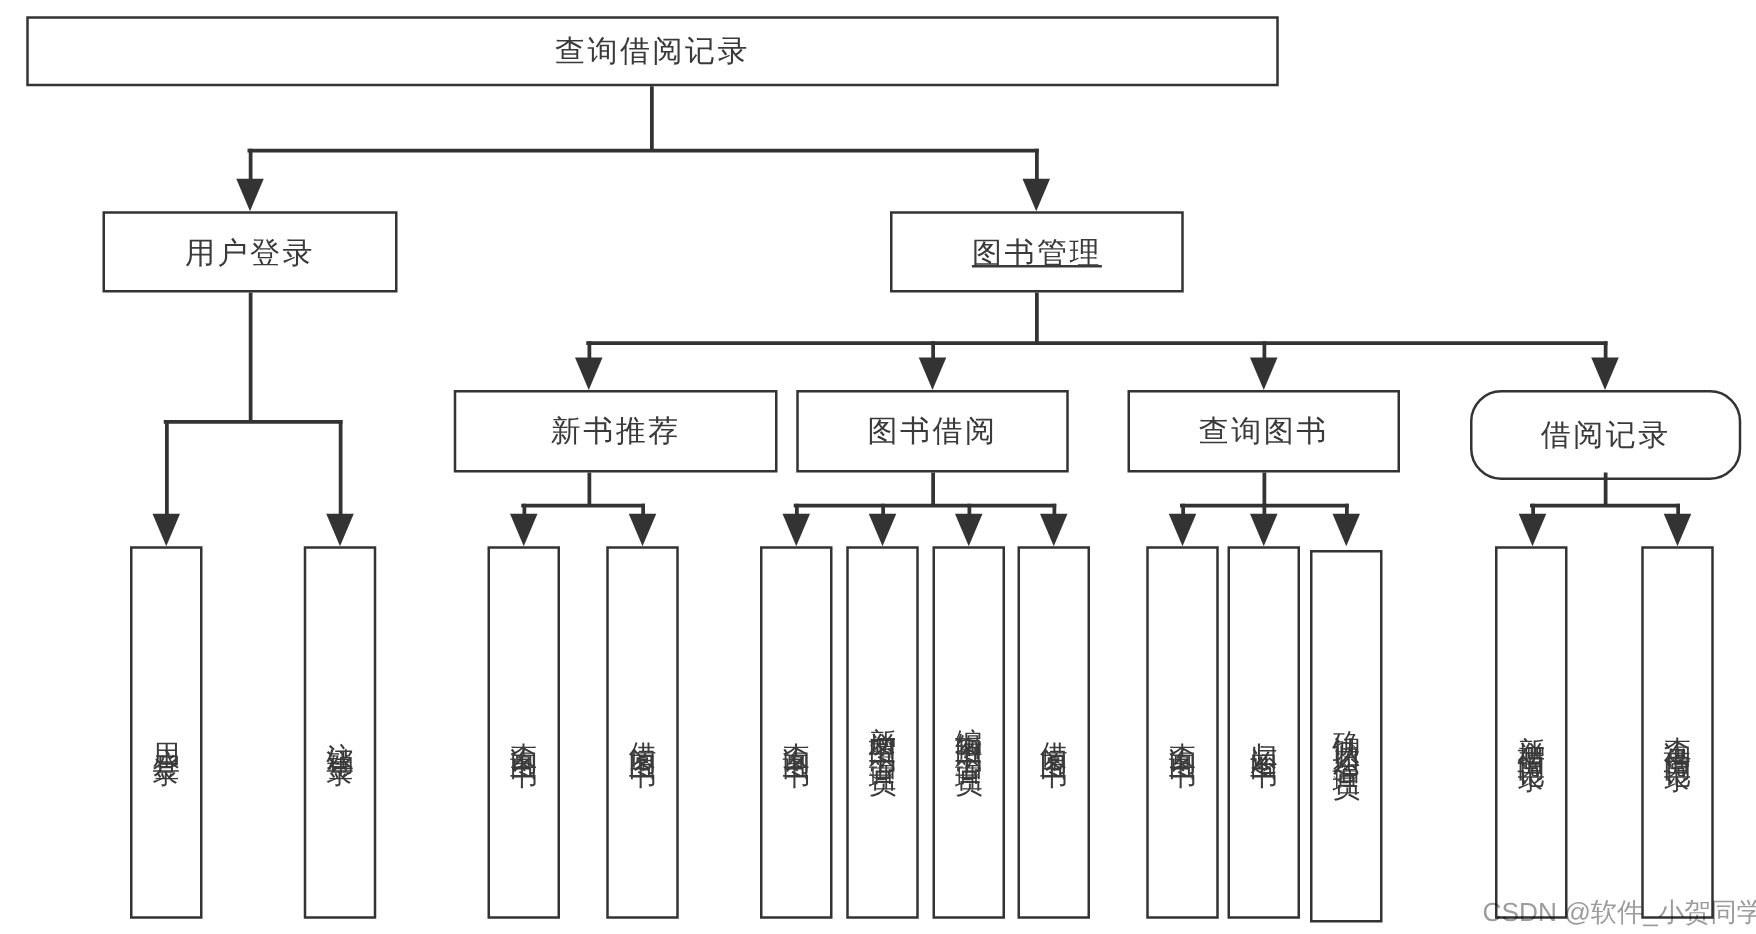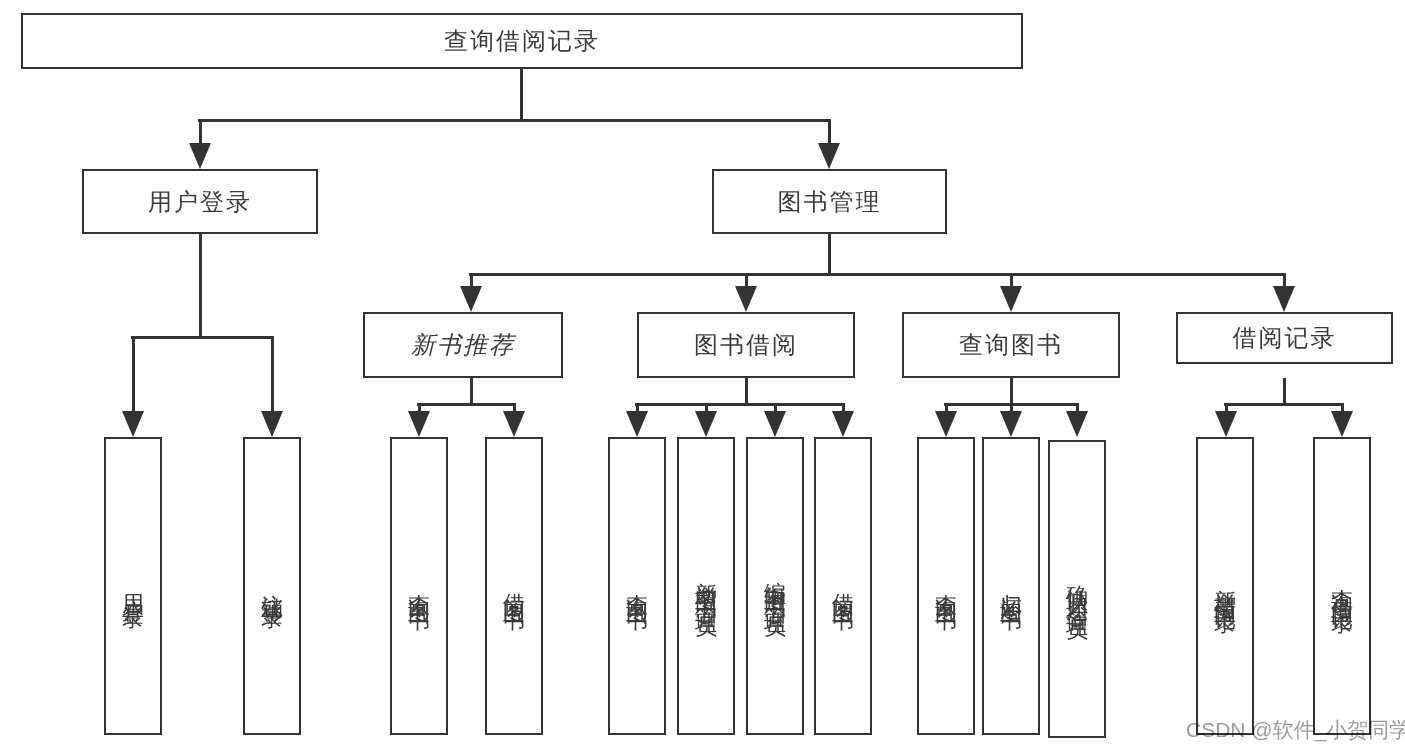--- a/index.html
+++ b/index.html
@@ -48,21 +48,21 @@
   <div class="vl" style="left:520px;top:69px;height:52px;"></div>
   <div class="hl" style="left:198px;top:119px;width:633px;"></div>
   <div class="vl" style="left:199px;top:119px;height:26px;"></div>
   <div class="arrow" style="left:189px;top:143px;"></div>
   <div class="vl" style="left:828px;top:119px;height:26px;"></div>
   <div class="arrow" style="left:818px;top:143px;"></div>
 
   <div class="hbox" style="left:82px;top:169px;width:236px;height:65px;">
     <span>用户登录</span>
   </div>
-  <div class="hbox" style="left:712px;top:169px;width:235px;height:65px;">
+  <div class="hbox" style="left:712px;top:169px;width:235px;height:65px;text-decoration:underline;">
     <span>图书管理</span>
   </div>
 
   <div class="vl" style="left:199px;top:234px;height:103px;"></div>
   <div class="hl" style="left:131px;top:336px;width:143px;"></div>
   <div class="vl" style="left:132px;top:336px;height:76px;"></div>
   <div class="arrow" style="left:122px;top:411px;"></div>
   <div class="vl" style="left:271px;top:336px;height:76px;"></div>
   <div class="arrow" style="left:261px;top:411px;"></div>
 
@@ -70,30 +70,30 @@
   <div class="hl" style="left:469px;top:273px;width:817px;"></div>
   <div class="vl" style="left:470px;top:273px;height:14px;"></div>
   <div class="arrow" style="left:460px;top:286px;"></div>
   <div class="vl" style="left:745px;top:273px;height:14px;"></div>
   <div class="arrow" style="left:735px;top:286px;"></div>
   <div class="vl" style="left:1010px;top:273px;height:14px;"></div>
   <div class="arrow" style="left:1000px;top:286px;"></div>
   <div class="vl" style="left:1283px;top:273px;height:14px;"></div>
   <div class="arrow" style="left:1273px;top:286px;"></div>
 
-  <div class="hbox" style="left:363px;top:312px;width:200px;height:66px;font-style:italic;">
+  <div class="hbox" style="left:363px;top:312px;width:259px;height:66px;">
     <span>新书推荐</span>
   </div>
   <div class="hbox" style="left:637px;top:312px;width:218px;height:66px;">
     <span>图书借阅</span>
   </div>
   <div class="hbox" style="left:902px;top:312px;width:218px;height:66px;">
     <span>查询图书</span>
   </div>
-  <div class="hbox" style="left:1176px;top:312px;width:217px;height:52px;">
+  <div class="hbox" style="left:1176px;top:312px;width:217px;height:72px;border-radius:25px;">
     <span>借阅记录</span>
   </div>
 
   <div class="vl" style="left:470px;top:378px;height:26px;"></div>
   <div class="hl" style="left:417px;top:403px;width:99px;"></div>
   <div class="vl" style="left:418px;top:403px;height:9px;"></div>
   <div class="arrow" style="left:408px;top:411px;"></div>
   <div class="vl" style="left:513px;top:403px;height:9px;"></div>
   <div class="arrow" style="left:503px;top:411px;"></div>
 

